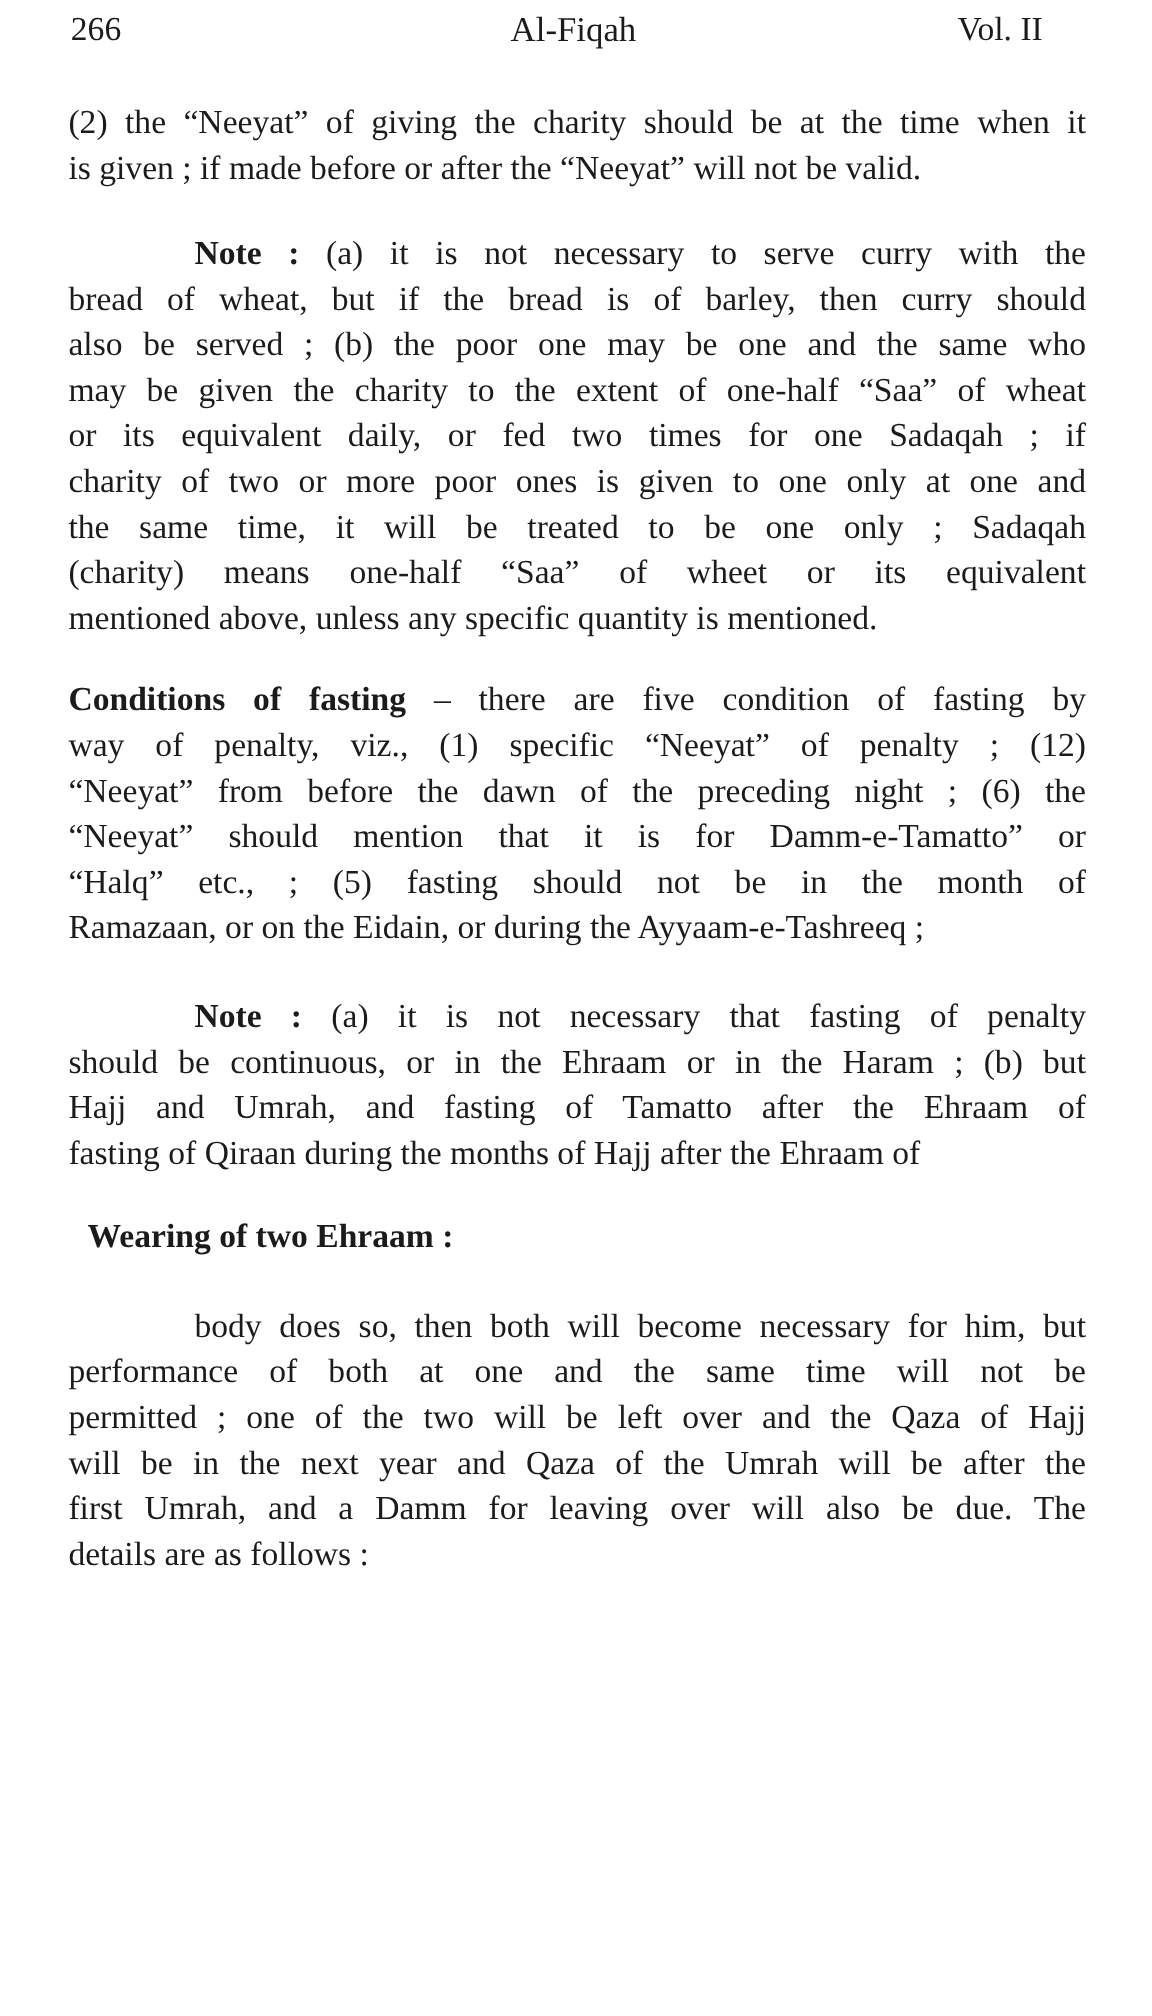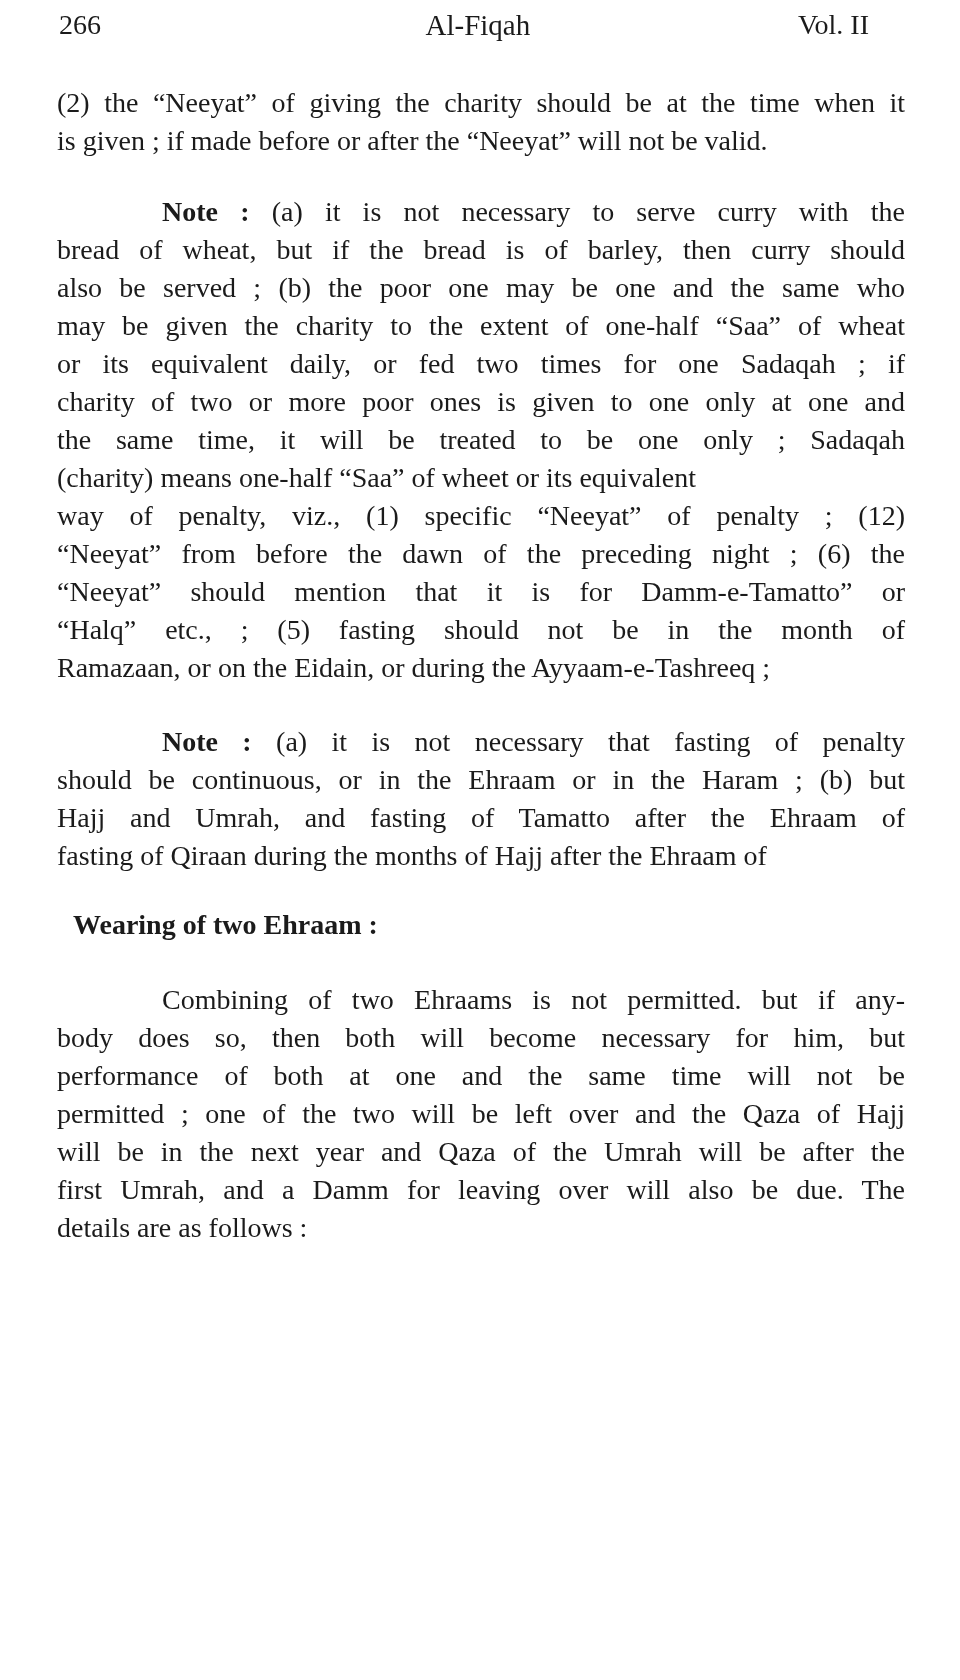--- a/index.html
+++ b/index.html
@@ -34,21 +34,21 @@
   .line {
     text-align: justify;
     text-align-last: justify;
   }
   .para .line:last-child { text-align-last: left; }
   .para.justify-last .line:last-child { text-align-last: justify; }
   .para.indent-first .line:first-child { text-indent: 105px; }
   .para b { font-weight: bold; }
   .mt-42 { margin-top: 42px; }
   .mb-33 { margin-bottom: 33px; }
-  .mb-30 { }
+  .mb-30 { margin-bottom: 30px; }
   .mb-36 { margin-bottom: 36px; }
   .mb-31 { margin-bottom: 31px; }
   .mb-37 { margin-bottom: 37px; margin-left: 16px; }
   .mb-32 { margin-bottom: 32px; }
 </style>
 </head>
 <body>
 
 <div class="page scan">
 
@@ -65,43 +65,44 @@
 
   <div class="para indent-first mb-30">
       <div class="line"><b>Note :</b> (a) it is not necessary to serve curry with the</div>
       <div class="line">bread of wheat, but if the bread is of barley, then curry should</div>
       <div class="line">also be served ; (b) the poor one may be one and the same who</div>
       <div class="line">may be given the charity to the extent of one-half “Saa” of wheat</div>
       <div class="line">or its equivalent daily, or fed two times for one Sadaqah ; if</div>
       <div class="line">charity of two or more poor ones is given to one only at one and</div>
       <div class="line">the same time, it will be treated to be one only ; Sadaqah</div>
       <div class="line">(charity) means one-half “Saa” of wheet or its equivalent</div>
+      <div class="line">mentioned above, unless any specific quantity is mentioned.</div>
     </div>
 
   <div class="para mb-36">
+      <div class="line"><b>Conditions of fasting</b> – there are five condition of fasting by</div>
       <div class="line">way of penalty, viz., (1) specific “Neeyat” of penalty ; (12)</div>
       <div class="line">“Neeyat” from before the dawn of the preceding night ; (6) the</div>
       <div class="line">“Neeyat” should mention that it is for Damm-e-Tamatto” or</div>
       <div class="line">“Halq” etc., ; (5) fasting should not be in the month of</div>
       <div class="line">Ramazaan, or on the Eidain, or during the Ayyaam-e-Tashreeq ;</div>
     </div>
 
   <div class="para indent-first mb-31">
       <div class="line"><b>Note :</b> (a) it is not necessary that fasting of penalty</div>
       <div class="line">should be continuous, or in the Ehraam or in the Haram ; (b) but</div>
       <div class="line">Hajj and Umrah, and fasting of Tamatto after the Ehraam of</div>
       <div class="line">fasting of Qiraan during the months of Hajj after the Ehraam of</div>
     </div>
 
   <div class="para mb-37">
       <div class="line"><b>Wearing of two Ehraam :</b></div>
     </div>
 
   <div class="para indent-first mb-32">
-      <div class="line">Combining of two Ehraams is not permitted. but if any-</div>
       <div class="line">body does so,  then both will become necessary for him, but</div>
       <div class="line">performance of both at one and the same time will not be</div>
       <div class="line">permitted ; one of the two will be left over and the Qaza of Hajj</div>
       <div class="line">will be in  the next year and Qaza of the Umrah will be after the</div>
       <div class="line">first Umrah, and a Damm for leaving over will also be due. The</div>
       <div class="line">details are as follows :</div>
     </div>
 
 
 </div>

